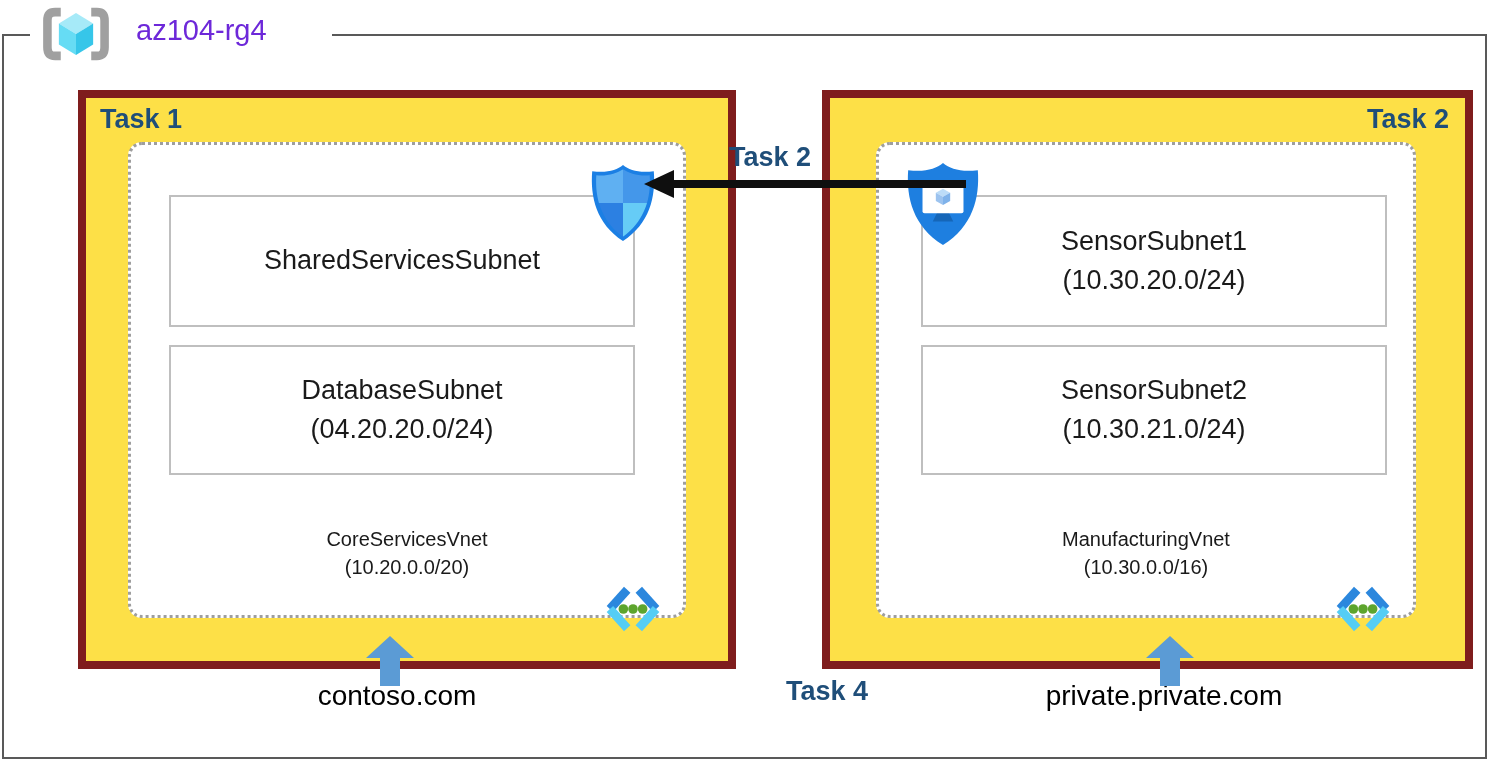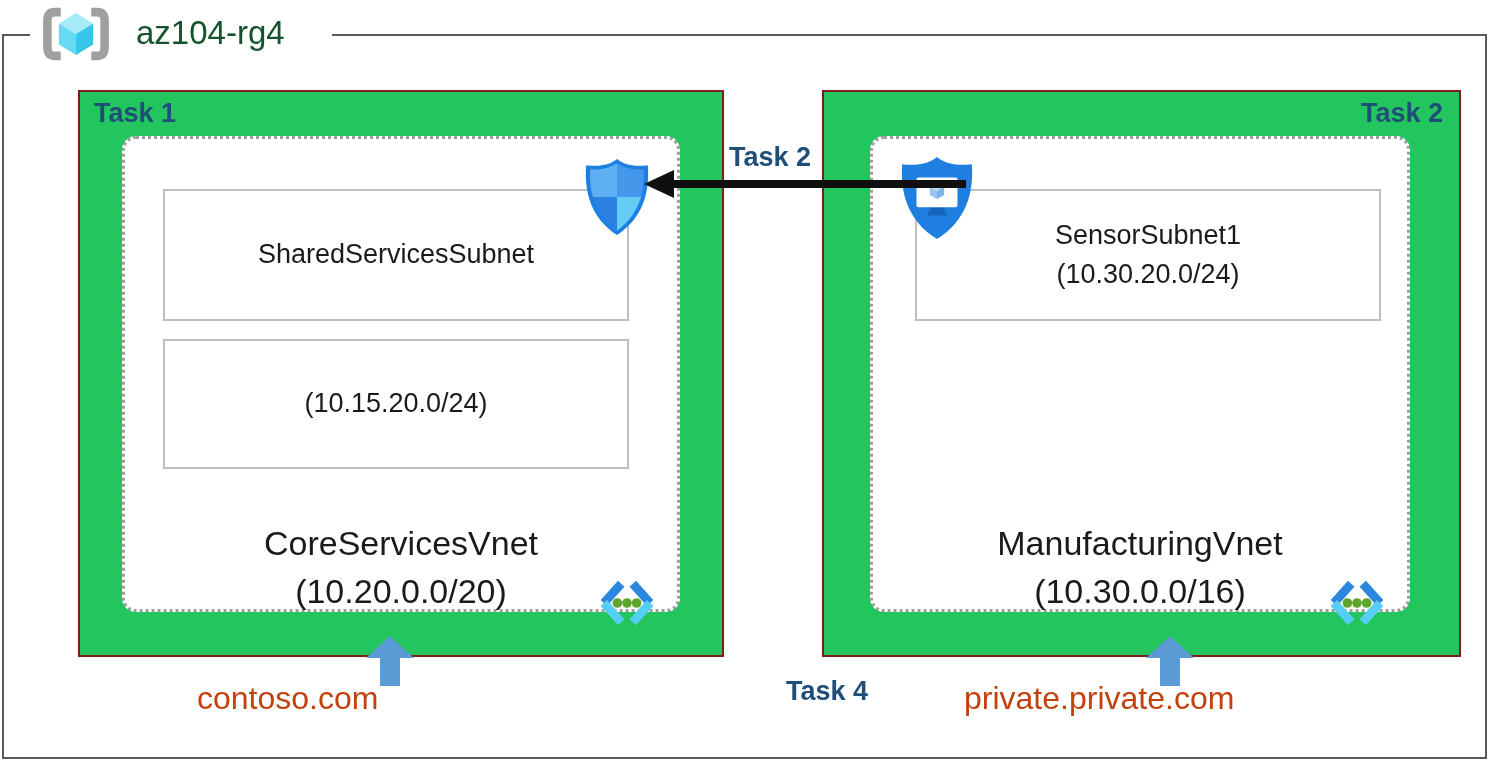--- a/index.html
+++ b/index.html
@@ -4,61 +4,61 @@
 <style>
   html,body{margin:0;padding:0;background:#fff;}
   #canvas{
     position:relative;width:1490px;height:762px;background:#ffffff;
     font-family:"Liberation Sans", sans-serif;color:#111;overflow:hidden;
   }
   
   .rg-frame{position:absolute;left:2px;top:34px;right:3px;bottom:3px;border:2px solid #595959;z-index:1;}
   .rg-gap{position:absolute;left:30px;top:32px;width:302px;height:8px;background:#fff;z-index:2;}
   .rg-icon{position:absolute;left:36px;top:4px;width:80px;height:60px;z-index:3;}
-  .rg-title{position:absolute;left:136px;top:14px;font-size:33px;z-index:3;color:#14532d;}
+  .rg-title{position:absolute;left:136px;top:14px;font-size:29px;z-index:3;color:#6d28d9;}
 
   
-  .task-box{position:absolute;top:90px;height:563px;background:#22c55e;border:2px solid #7f1d1d;z-index:2;}
+  .task-box{position:absolute;top:90px;height:563px;background:#fde047;border:8px solid #7f1d1d;z-index:2;}
   #task1-box{left:78px;width:642px;}
   #task2-box{left:822px;width:635px;}
   .task-label{position:absolute;top:6px;font-size:27px;font-weight:bold;color:#1f4e79;}
   .task-label.tl{left:14px;} .task-label.tr{right:16px;}
 
   
   .vnet{position:absolute;top:44px;background:#ffffff;border:3px dotted #9e9e9e;border-radius:14px;}
   #vnet1{left:42px;width:552px;height:470px;}
   #vnet2{left:46px;width:534px;height:470px;}
 
   .subnet{position:absolute;left:38px;width:462px;height:128px;background:#fff;border:2px solid #bfbfbf;
           display:flex;flex-direction:column;justify-content:center;text-align:center;
           font-size:27px;line-height:1.45;color:#1a1a1a;}
   #vnet2 .subnet{left:42px;}
   .subnet.first{top:50px;} .subnet.second{top:200px;height:126px;}
 
-  .vnet-caption{position:absolute;left:0;right:0;top:380px;text-align:center;font-size:34px;line-height:1.42;color:#1a1a1a;}
+  .vnet-caption{position:absolute;left:0;right:0;top:380px;text-align:center;font-size:20px;line-height:1.42;color:#1a1a1a;}
 
   .vnet-icon{position:absolute;width:64px;height:52px;z-index:6;}
   #vnet1 .vnet-icon{left:470px;top:438px;}
   #vnet2 .vnet-icon{left:452px;top:438px;}
 
   .nsg-icon{position:absolute;left:504px;top:66px;width:66px;height:78px;z-index:7;}
   .bastion-icon{position:absolute;left:76px;top:64px;width:74px;height:84px;z-index:7;}
 
   
   .peer-arrow{position:absolute;left:644px;top:166px;width:322px;height:36px;z-index:4;}
   .task3-label{position:absolute;left:695px;top:142px;width:150px;text-align:center;
                font-size:27px;font-weight:bold;color:#1f4e79;z-index:5;}
   .task4-label{position:absolute;left:668px;top:676px;width:200px;text-align:right;
                font-size:27px;font-weight:bold;color:#1f4e79;z-index:5;}
 
   
   .up-arrow{position:absolute;width:48px;height:50px;z-index:6;}
   #dns1-arrow{left:366px;top:636px;}
   #dns2-arrow{left:1146px;top:636px;}
-  .dns-label{position:absolute;top:680px;width:400px;font-size:32px;color:#c2410c;z-index:5;}
+  .dns-label{position:absolute;top:680px;width:400px;text-align:center;font-size:28px;color:#000000;z-index:5;}
   #dns1-label{left:197px;}
   #dns2-label{left:964px;}
 </style>
 </head>
 <body>
 
 <div id="canvas">
 
   <div class="rg-frame"></div>
   <div class="rg-gap"></div>
@@ -75,21 +75,22 @@
   <div class="rg-title">az104-rg4</div>
 
   <div class="task-box" id="task1-box">
     <div class="task-label tl">Task 1</div>
 
     <div class="vnet" id="vnet1">
       <div class="subnet first">
         <div>SharedServicesSubnet</div>
       </div>
       <div class="subnet second">
-        <div>(10.15.20.0/24)</div>
+        <div>DatabaseSubnet</div>
+        <div>(04.20.20.0/24)</div>
       </div>
       <div class="vnet-caption">
         <div>CoreServicesVnet</div>
         <div>(10.20.0.0/20)</div>
       </div>
       <div class="vnet-icon">
         <svg width="64" height="52" viewBox="0 0 66 54">
           <path d="M27 7 L9 27" stroke="#2b87dd" stroke-width="9" fill="none"></path>
           <path d="M9 27 L27 47" stroke="#55cdf5" stroke-width="9" fill="none"></path>
           <path d="M39 7 L57 27" stroke="#2b87dd" stroke-width="9" fill="none"></path>
@@ -119,20 +120,24 @@
     </div>
   </div>
 
   <div class="task-box" id="task2-box">
     <div class="task-label tr">Task 2</div>
 
     <div class="vnet" id="vnet2">
       <div class="subnet first">
         <div>SensorSubnet1</div>
         <div>(10.30.20.0/24)</div>
+      </div>
+      <div class="subnet second">
+        <div>SensorSubnet2</div>
+        <div>(10.30.21.0/24)</div>
       </div>
       <div class="vnet-caption">
         <div>ManufacturingVnet</div>
         <div>(10.30.0.0/16)</div>
       </div>
       <div class="vnet-icon">
         <svg width="64" height="52" viewBox="0 0 66 54">
           <path d="M27 7 L9 27" stroke="#2b87dd" stroke-width="9" fill="none"></path>
           <path d="M9 27 L27 47" stroke="#55cdf5" stroke-width="9" fill="none"></path>
           <path d="M39 7 L57 27" stroke="#2b87dd" stroke-width="9" fill="none"></path>

